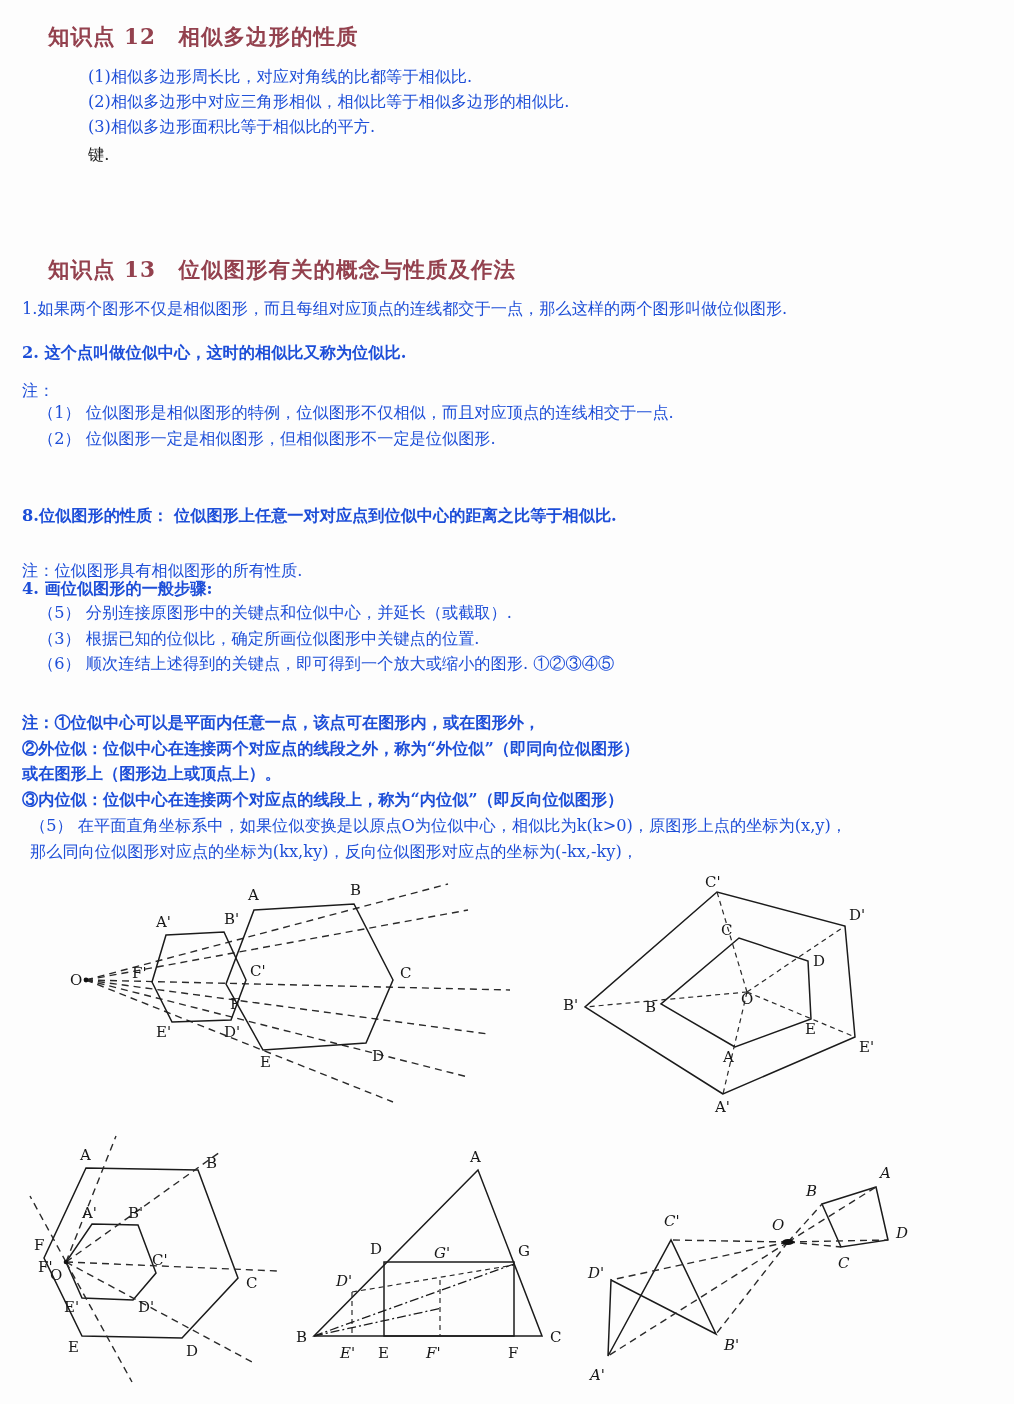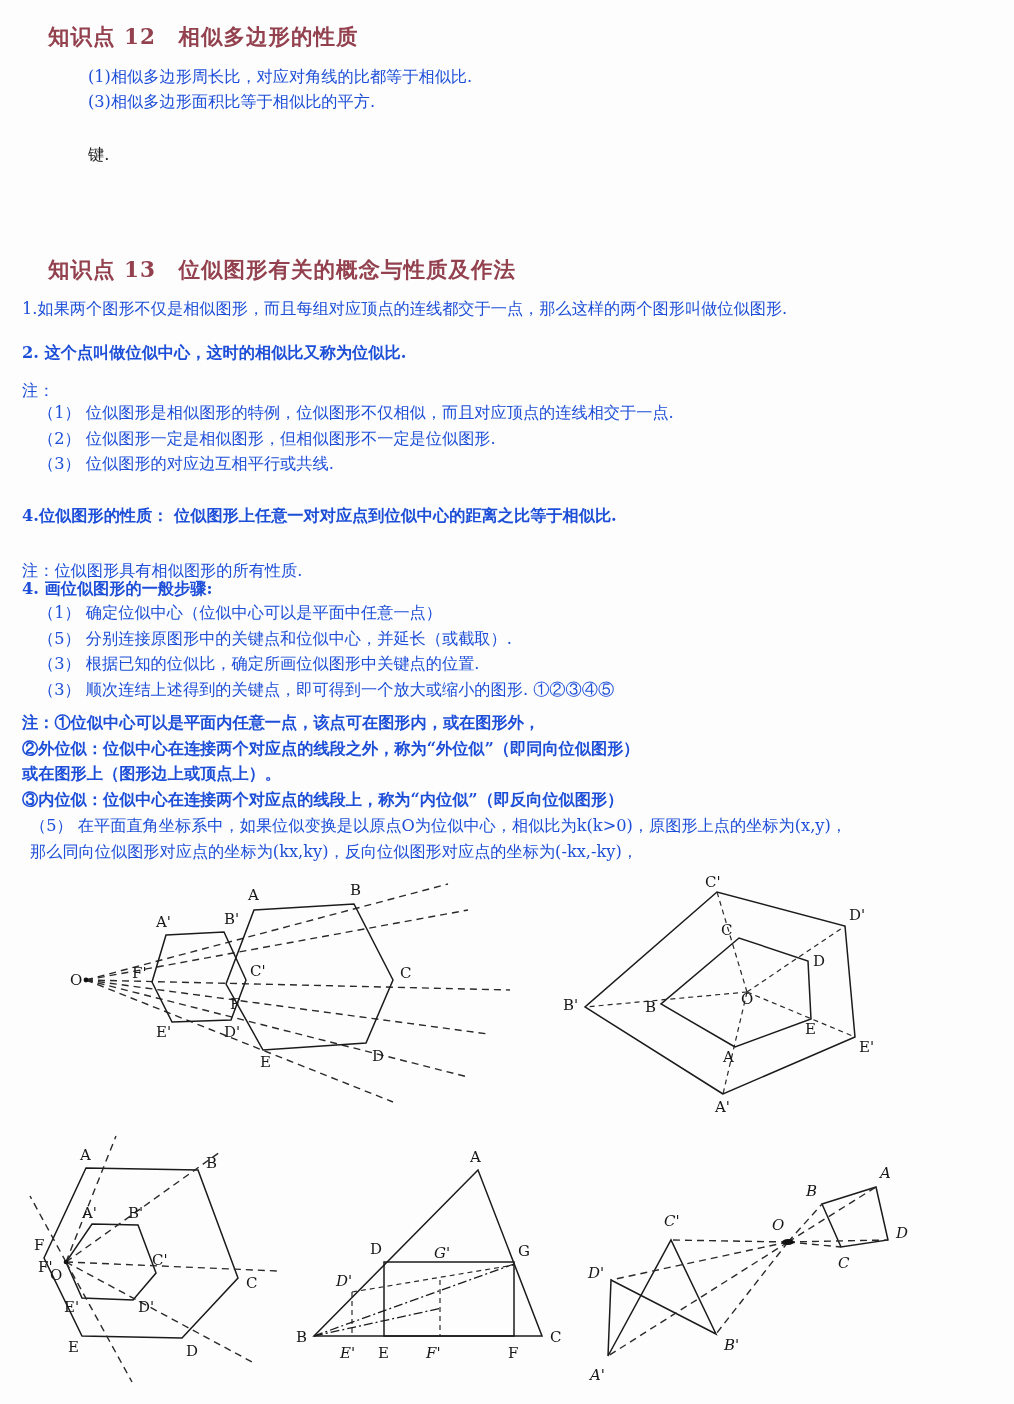--- a/index.html
+++ b/index.html
@@ -75,51 +75,50 @@
 </style>
 </head>
 <body>
 
 <div class="page">
 
   <div class="kp-heading" id="h12">知识点 12　相似多边形的性质</div>
 
   <div id="s12-list">
     <span class="body-text">(1)相似多边形周长比，对应对角线的比都等于相似比.</span>
+    <span class="body-text">(2)相似多边形中对应三角形相似，相似比等于相似多边形的相似比.</span>
     <span class="body-text">(3)相似多边形面积比等于相似比的平方.</span>
   </div>
 
   <div id="s12-note">
     <span class="ln">键.</span>
   </div>
 
   <div class="kp-heading" id="h13">知识点 13　位似图形有关的概念与性质及作法</div>
 
   <div class="body-text" id="s13-1">1.如果两个图形不仅是相似图形，而且每组对应顶点的连线都交于一点，那么这样的两个图形叫做位似图形.</div>
 
   <div class="body-text bold" id="s13-2">2. 这个点叫做位似中心，这时的相似比又称为位似比.</div>
 
   <div class="body-text" id="s13-note-label">注：</div>
 
   <div id="s13-notes">
     <span class="body-text ln">（1） 位似图形是相似图形的特例，位似图形不仅相似，而且对应顶点的连线相交于一点.</span>
     <span class="body-text ln">（2） 位似图形一定是相似图形，但相似图形不一定是位似图形.</span>
-    <span class="body-text ln">（3） 位似图形的对应边互相平行或共线.</span>
-  </div>
-
-  <div class="body-text bold" id="s13-3">4.位似图形的性质： 位似图形上任意一对对应点到位似中心的距离之比等于相似比.</div>
+  </div>
+
+  <div class="body-text bold" id="s13-3">8.位似图形的性质： 位似图形上任意一对对应点到位似中心的距离之比等于相似比.</div>
   <div class="body-text" id="s13-3b">注：位似图形具有相似图形的所有性质.</div>
 
   <div class="body-text bold" id="s13-4">4. 画位似图形的一般步骤:</div>
 
   <div id="s13-steps">
-    <span class="body-text ln">（1） 确定位似中心（位似中心可以是平面中任意一点）</span>
     <span class="body-text ln">（5） 分别连接原图形中的关键点和位似中心，并延长（或截取）.</span>
     <span class="body-text ln">（3） 根据已知的位似比，确定所画位似图形中关键点的位置.</span>
-    <span class="body-text ln">（3） 顺次连结上述得到的关键点，即可得到一个放大或缩小的图形. ①②③④⑤</span>
+    <span class="body-text ln">（6） 顺次连结上述得到的关键点，即可得到一个放大或缩小的图形. ①②③④⑤</span>
   </div>
 
   <div id="s13-tail">
     <span class="body-text ln">注：①位似中心可以是平面内任意一点，该点可在图形内，或在图形外，</span>
     <span class="body-text ln">②外位似：位似中心在连接两个对应点的线段之外，称为“外位似”（即同向位似图形）</span>
     <span class="body-text ln">或在图形上（图形边上或顶点上）。</span>
     <span class="body-text ln">③内位似：位似中心在连接两个对应点的线段上，称为“内位似”（即反向位似图形）</span>
   </div>
 
   <div id="s13-five">

